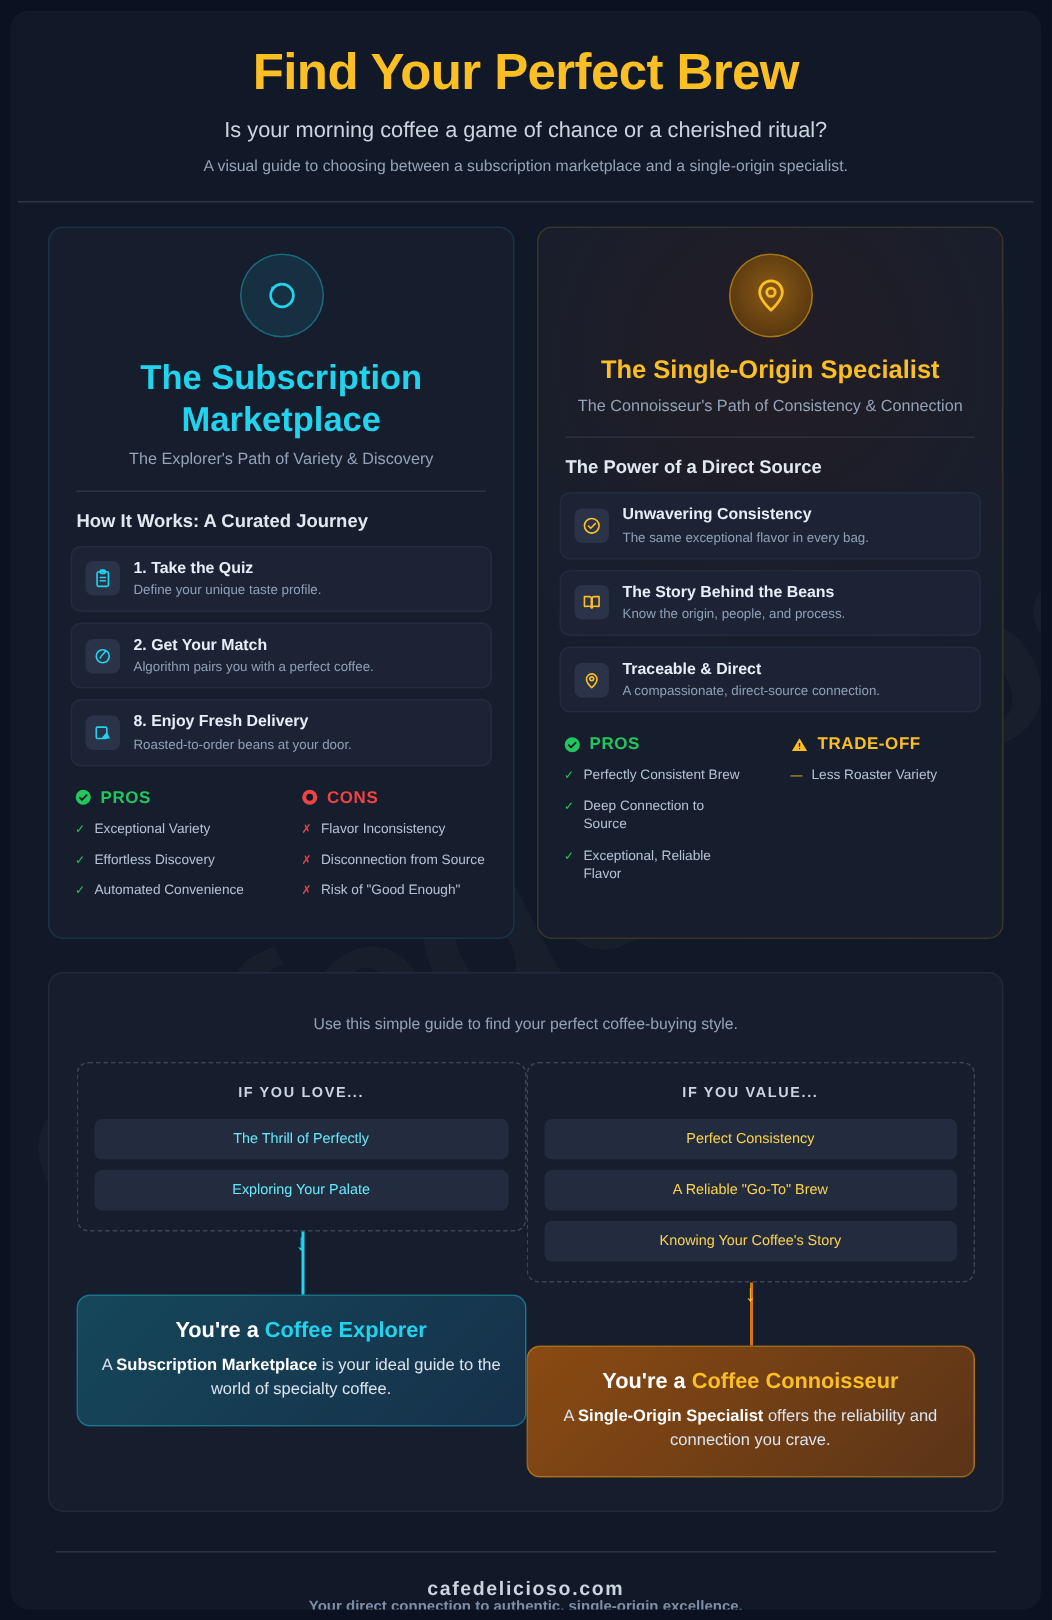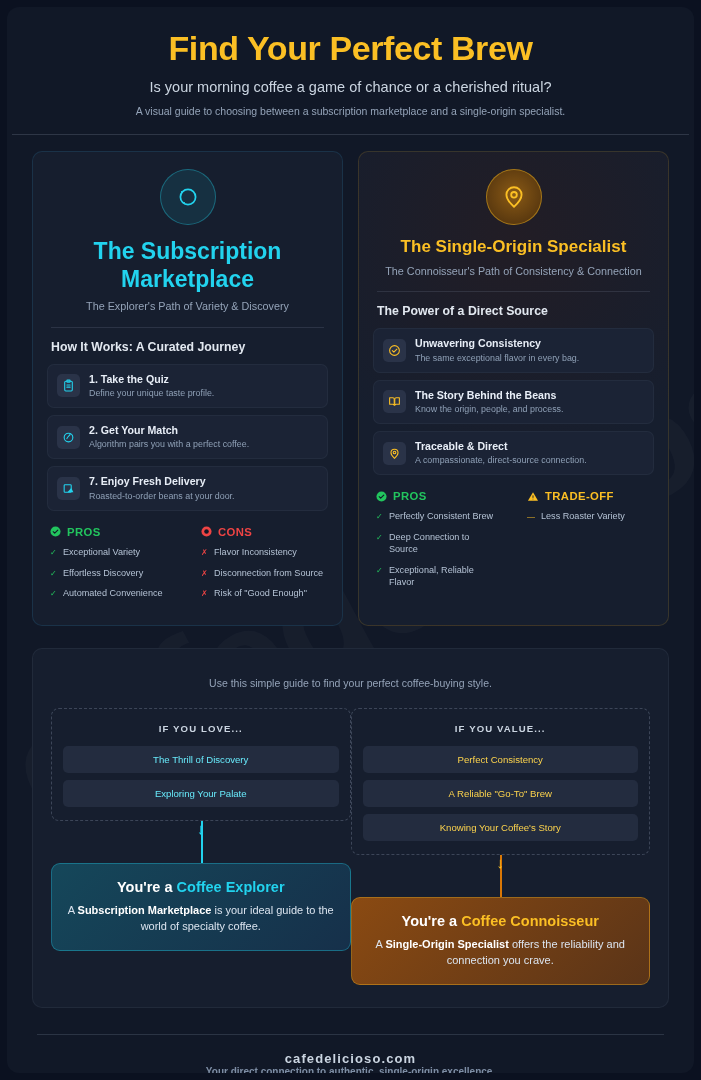--- a/index.html
+++ b/index.html
@@ -271,21 +271,21 @@
             </div>
           </div>
           <div class="step">
             <div class="step-ico">
               <svg width="13" height="13" viewBox="0 0 24 24" fill="none" stroke="#22d3ee" stroke-width="2" stroke-linejoin="round">
                 <rect x="4" y="5" width="13" height="14" rx="1.5"></rect>
                 <path d="M17 11l4 8H10z" fill="#22d3ee" stroke="none"></path>
               </svg>
             </div>
             <div class="step-txt">
-              <div class="step-t">7. Enjoy Fresh Delivery</div>
+              <div class="step-t">8. Enjoy Fresh Delivery</div>
               <div class="step-d">Roasted-to-order beans at your door.</div>
             </div>
           </div>
         </div>
 
         <div class="pc">
           <div class="pc-col pc-pros">
             <div class="pc-head">
               <span>
                 <svg width="11" height="11" viewBox="0 0 24 24" fill="#22c55e">
@@ -430,21 +430,21 @@
     </div>
 
     <div class="decision">
       <div class="dec-sub">Use this simple guide to find your perfect coffee-buying style.</div>
 
       <div class="dec-cols">
 
         <div class="dec-col">
           <div class="dashbox">
             <div class="dash-h">IF YOU LOVE...</div>
-            <div class="chip a">The Thrill of Discovery</div>
+            <div class="chip a">The Thrill of Perfectly</div>
             <div class="chip a">Exploring Your Palate</div>
           </div>
           <div class="arrowwrap">
             <div class="arrow a"></div>
             <div class="arrowhead a">↓</div>
           </div>
           <div class="result a">
             <div class="res-t"><span>You're a </span><span class="hl-a">Coffee Explorer</span></div>
             <div class="res-d"><span>A </span><b>Subscription Marketplace</b><span> is your ideal guide to the world of specialty coffee.</span></div>
           </div>

